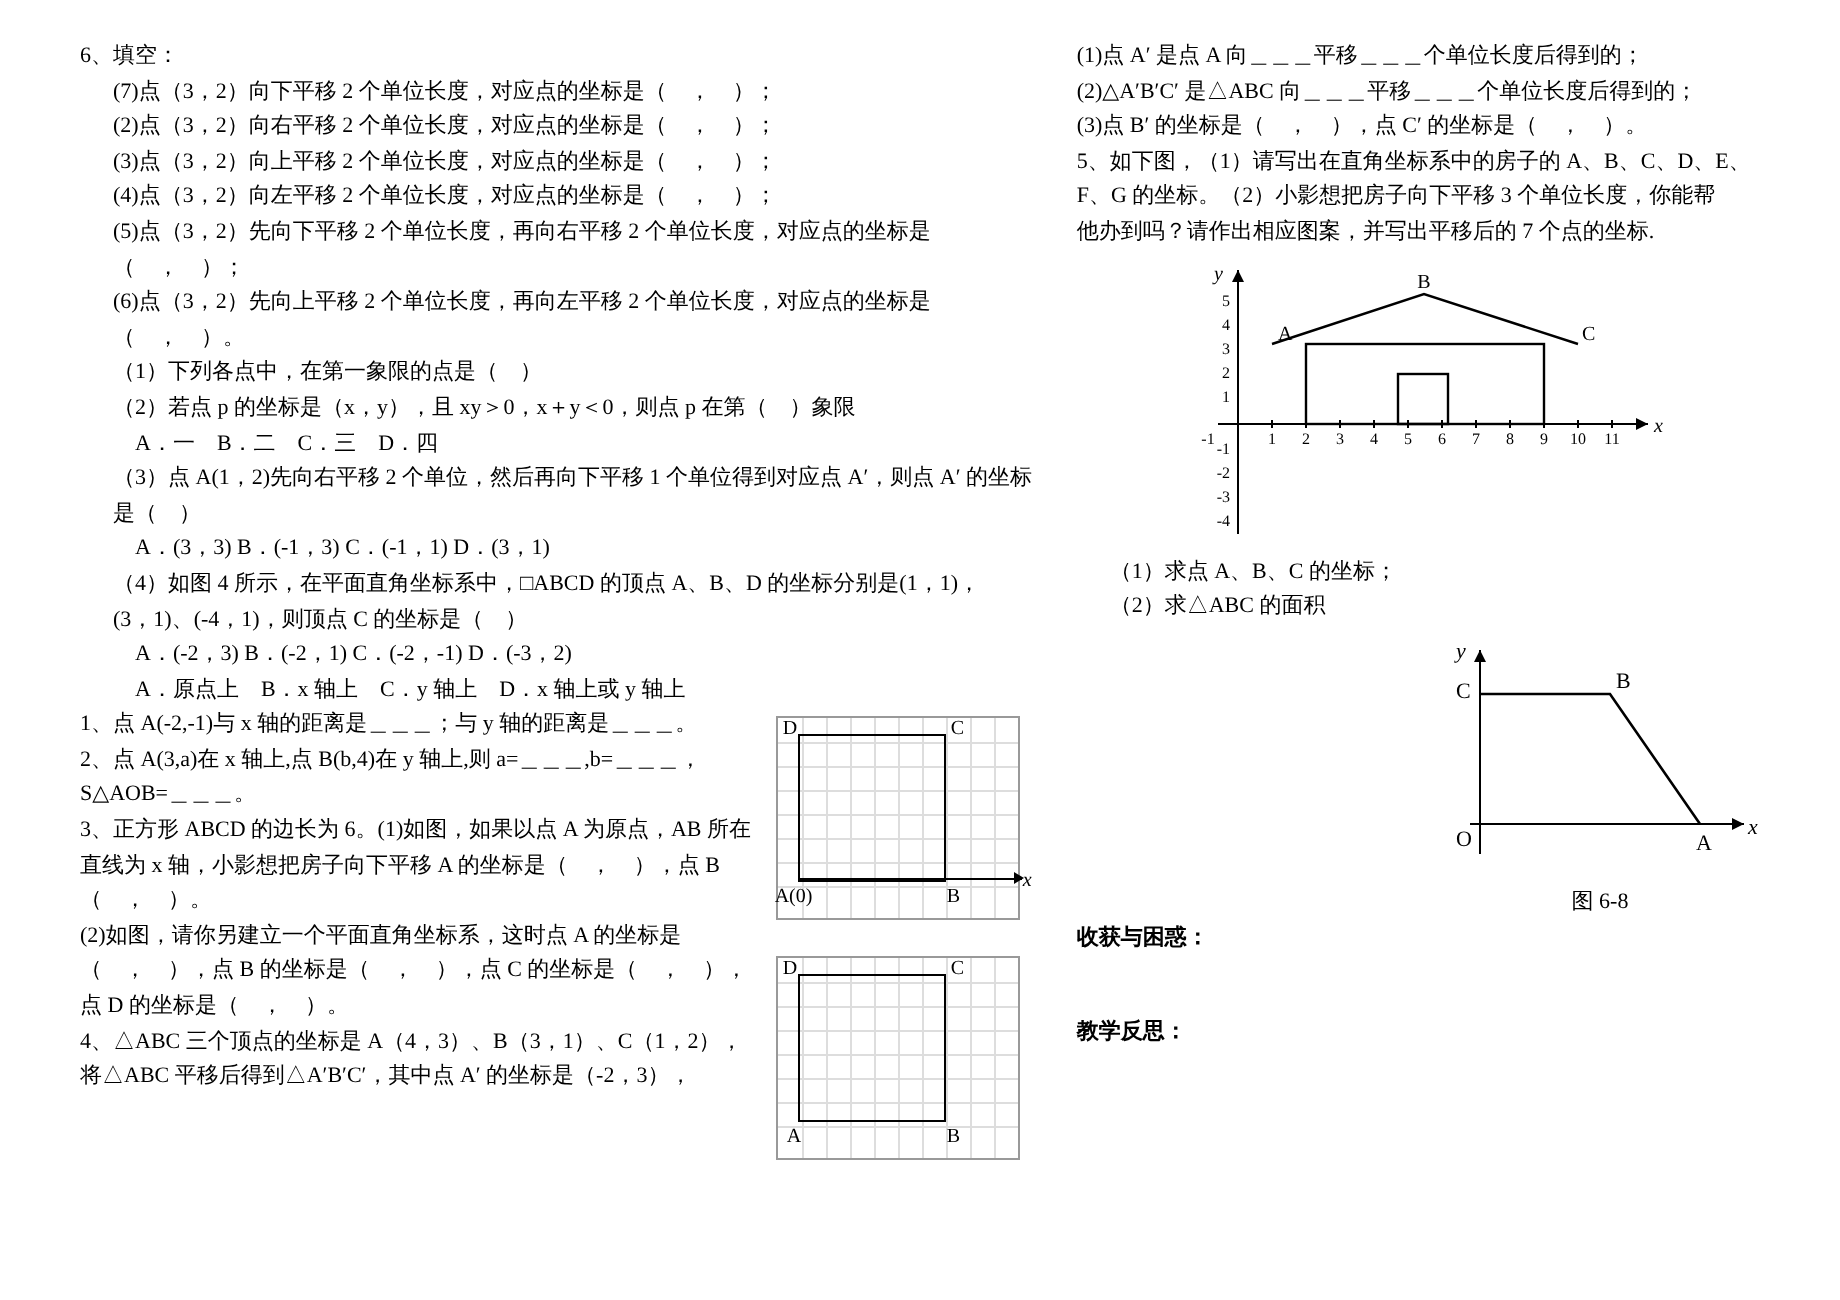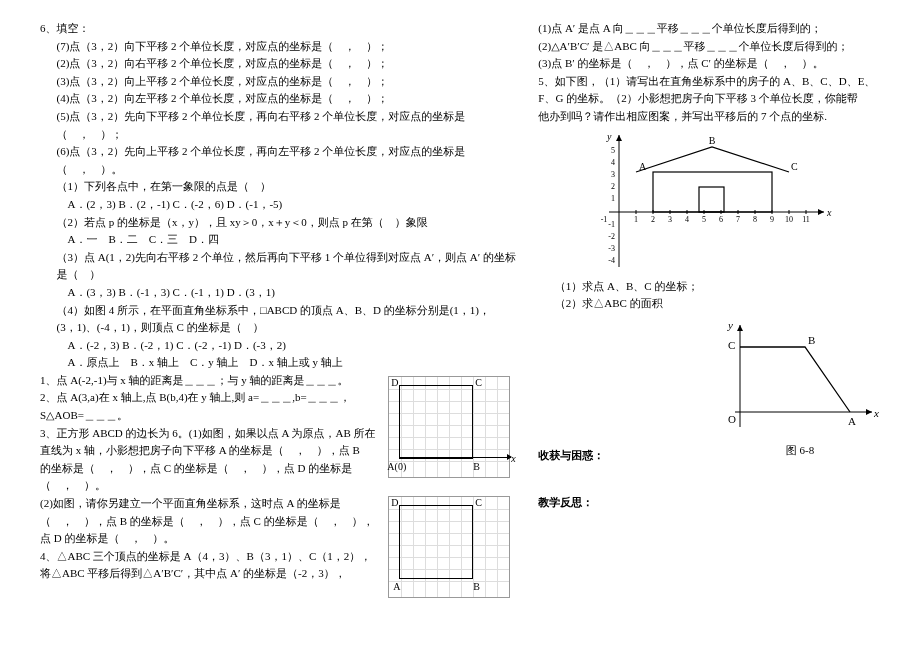--- a/index.html
+++ b/index.html
@@ -26,39 +26,37 @@
 <div class="col col-left">
  <div>6、填空：</div>
  <div class="indent">(7)点（3，2）向下平移 2 个单位长度，对应点的坐标是（　，　）；</div>
  <div class="indent">(2)点（3，2）向右平移 2 个单位长度，对应点的坐标是（　，　）；</div>
  <div class="indent">(3)点（3，2）向上平移 2 个单位长度，对应点的坐标是（　，　）；</div>
  <div class="indent">(4)点（3，2）向左平移 2 个单位长度，对应点的坐标是（　，　）；</div>
  <div class="indent">(5)点（3，2）先向下平移 2 个单位长度，再向右平移 2 个单位长度，对应点的坐标是（　，　）；</div>
  <div class="indent">(6)点（3，2）先向上平移 2 个单位长度，再向左平移 2 个单位长度，对应点的坐标是（　，　）。</div>
 
  <div class="indent">（1）下列各点中，在第一象限的点是（　）</div>
- <div class="indent2">A．(2，3)  B．(2，-1)  C．(-2，6)  D．(-1，-5)</div>
  <div class="indent">（2）若点 p 的坐标是（x，y），且 xy＞0，x＋y＜0，则点 p 在第（　）象限</div>
  <div class="indent2">A．一　B．二　C．三　D．四</div>
  <div class="indent">（3）点 A(1，2)先向右平移 2 个单位，然后再向下平移 1 个单位得到对应点 A′，则点 A′ 的坐标是（　）</div>
  <div class="indent2">A．(3，3)  B．(-1，3)  C．(-1，1)  D．(3，1)</div>
  <div class="indent">（4）如图 4 所示，在平面直角坐标系中，□ABCD 的顶点 A、B、D 的坐标分别是(1，1)，</div>
  <div class="indent">(3，1)、(-4，1)，则顶点 C 的坐标是（　）</div>
  <div class="indent2">A．(-2，3)  B．(-2，1)  C．(-2，-1)  D．(-3，2)</div>
  <div class="indent2">A．原点上　B．x 轴上　C．y 轴上　D．x 轴上或 y 轴上</div>
 
 
  <div style="display:flex;gap:8px">
   <div style="flex:1">
    <div>1、点 A(-2,-1)与 x 轴的距离是＿＿＿；与 y 轴的距离是＿＿＿。</div>
    <div>2、点 A(3,a)在 x 轴上,点 B(b,4)在 y 轴上,则 a=＿＿＿,b=＿＿＿，</div>
    <div>S△AOB=＿＿＿。</div>
    <div>3、正方形 ABCD 的边长为 6。(1)如图，如果以点 A 为原点，AB 所在</div>
    <div>直线为 x 轴，小影想把房子向下平移 A 的坐标是（　，　），点 B</div>
-   <div>的坐标是（　，　），点 C 的坐标是（　，　），点 D 的坐标是</div>
    <div>（　，　）。</div>
    <div>(2)如图，请你另建立一个平面直角坐标系，这时点 A 的坐标是</div>
    <div>（　，　），点 B 的坐标是（　，　），点 C 的坐标是（　，　），</div>
    <div>点 D 的坐标是（　，　）。</div>
    <div>4、△ABC 三个顶点的坐标是 A（4，3）、B（3，1）、C（1，2），</div>
    <div>将△ABC 平移后得到△A′B′C′，其中点 A′ 的坐标是（-2，3），</div>
   </div>
   <div style="width:130px">
 
    <div class="figbox" style="width:120px;height:100px;margin-top:4px">
@@ -198,17 +196,17 @@
    <text x="8" y="12" font-size="11" font-style="italic">y</text>
    <text x="8" y="106" font-size="11">O</text>
    <polyline points="20,30 85,30 130,95" stroke="#000" fill="none" stroke-width="1.3"></polyline>
    <text x="8" y="32" font-size="11">C</text>
    <text x="88" y="27" font-size="11">B</text>
    <text x="128" y="108" font-size="11">A</text>
   </svg>
   <div style="text-align:center;font-size:11px">图 6-8</div>
  </div>
 
- <div class="bold" style="margin-top:10px">收获与困惑：</div>
+ <div class="bold" style="margin-top:24px">收获与困惑：</div>
  <div style="height:30px"></div>
  <div class="bold">教学反思：</div>
 </div>
 </div>
 
 </body></html>

